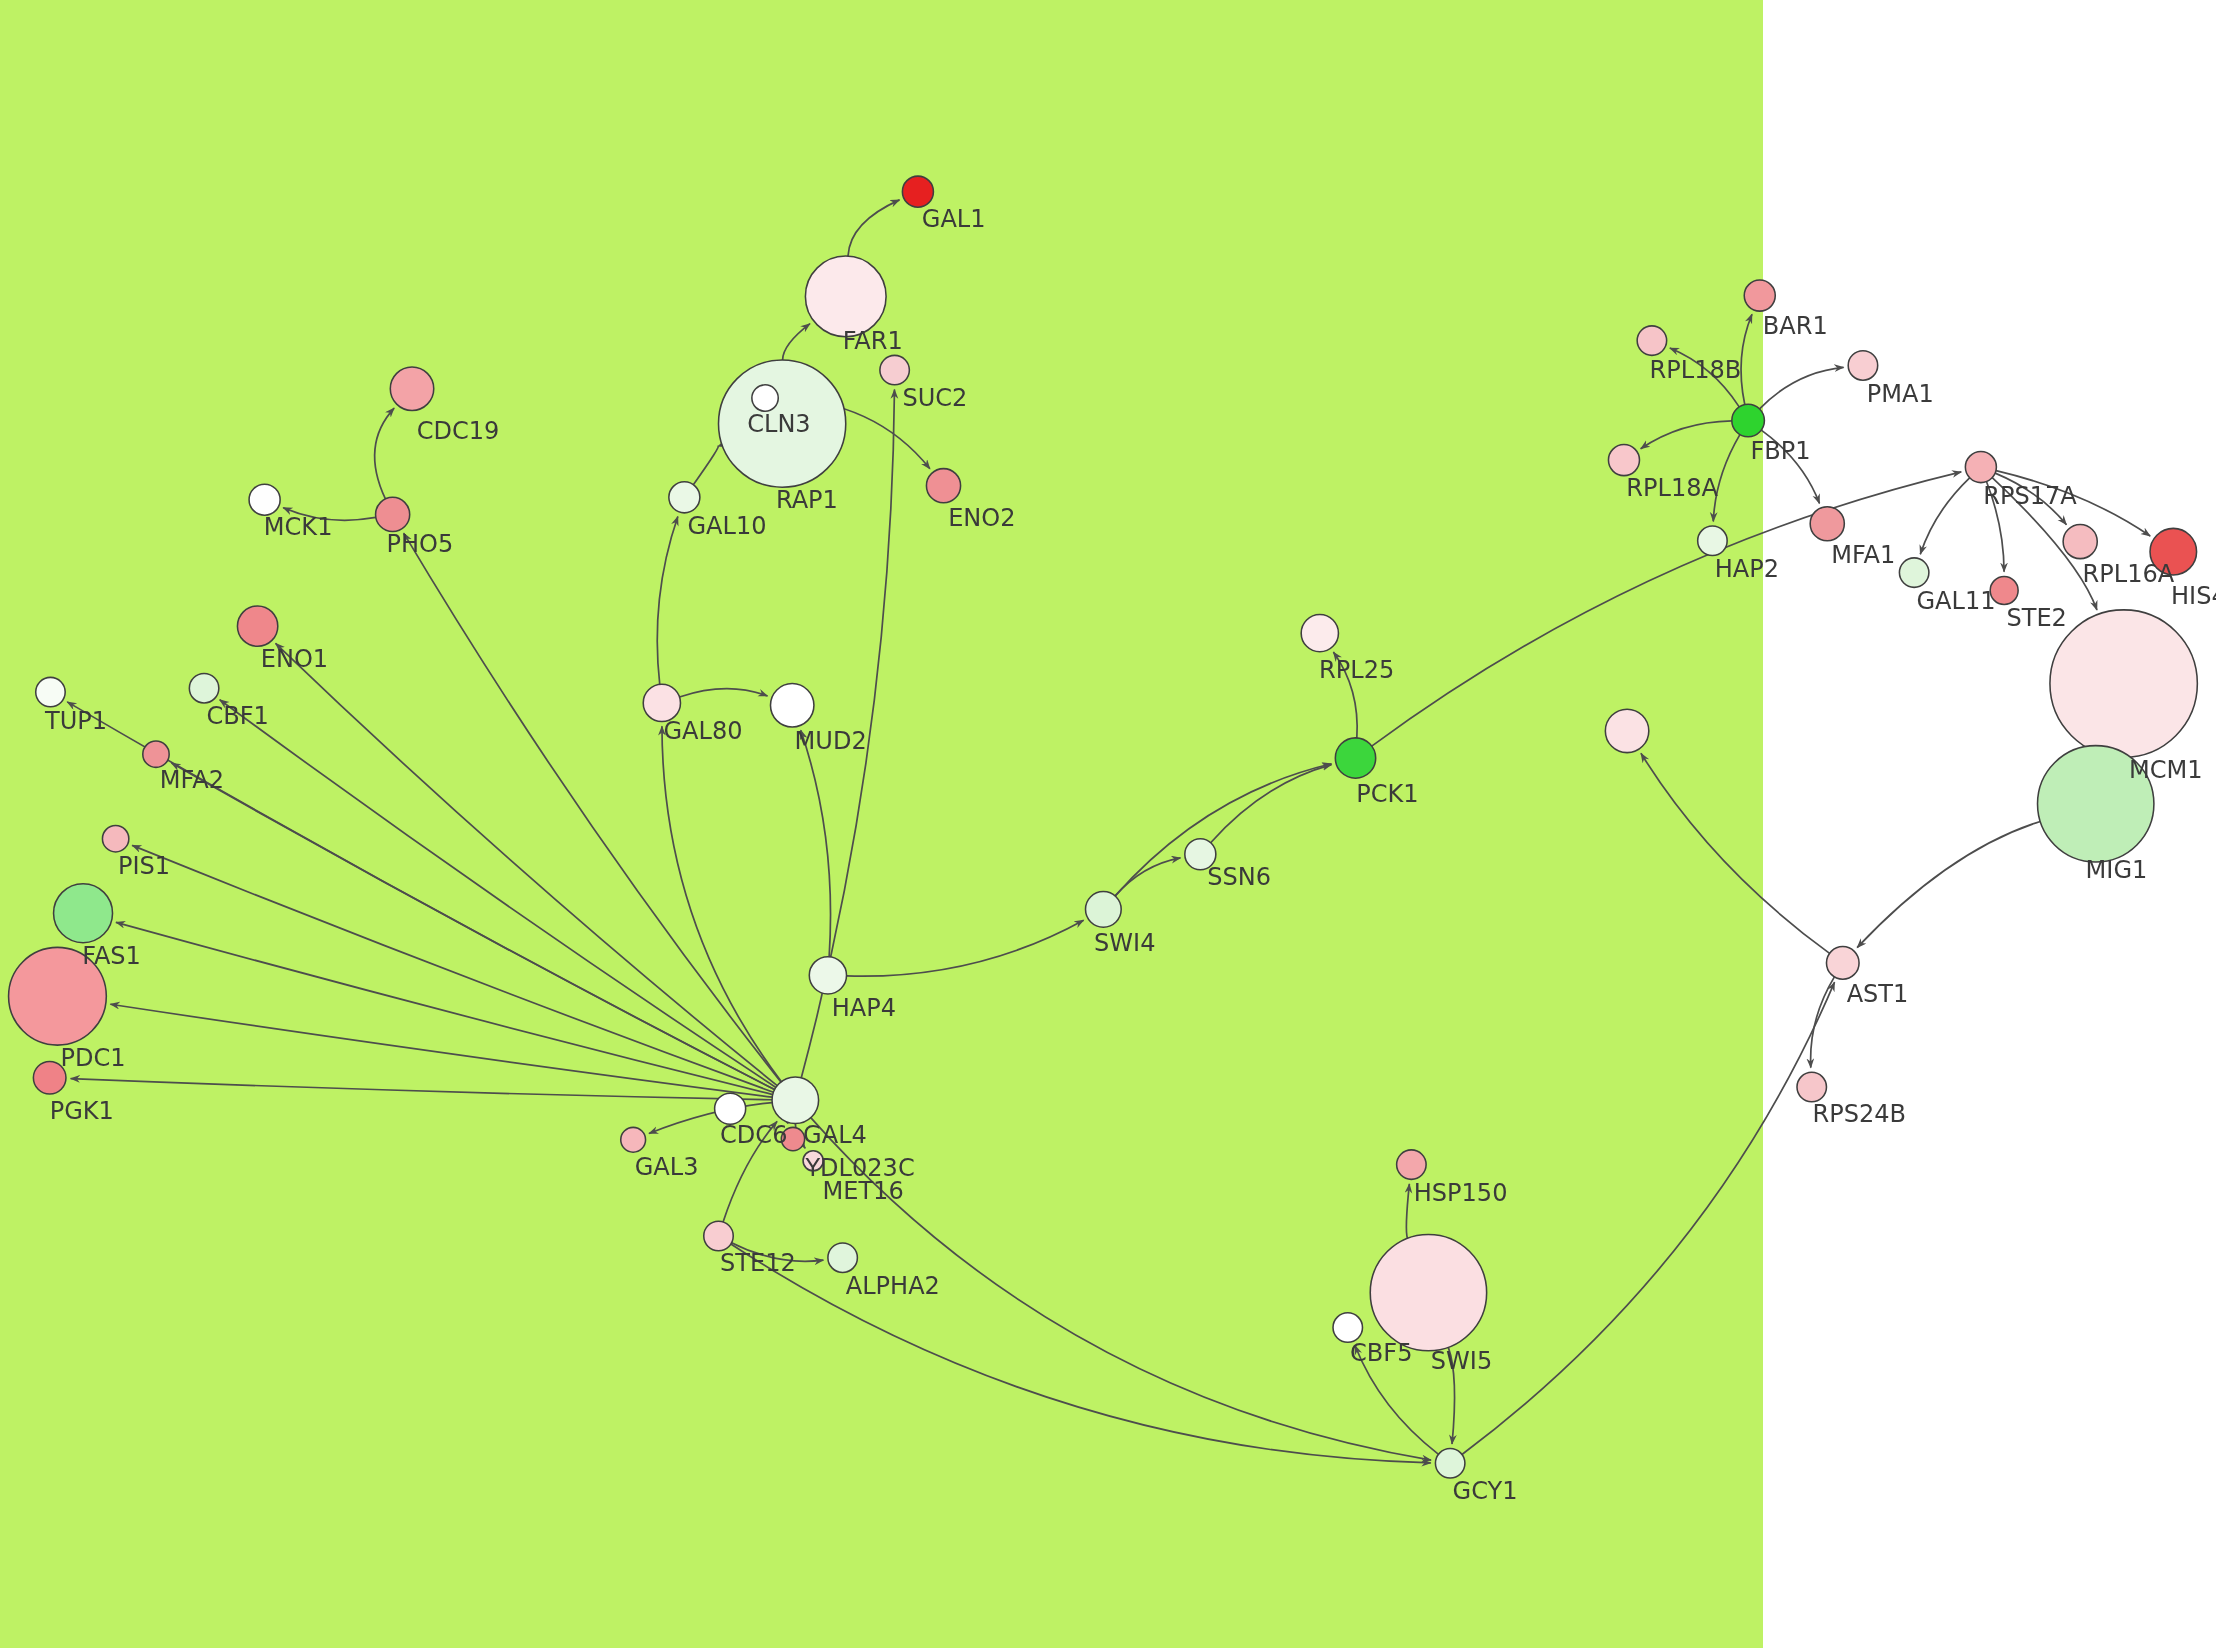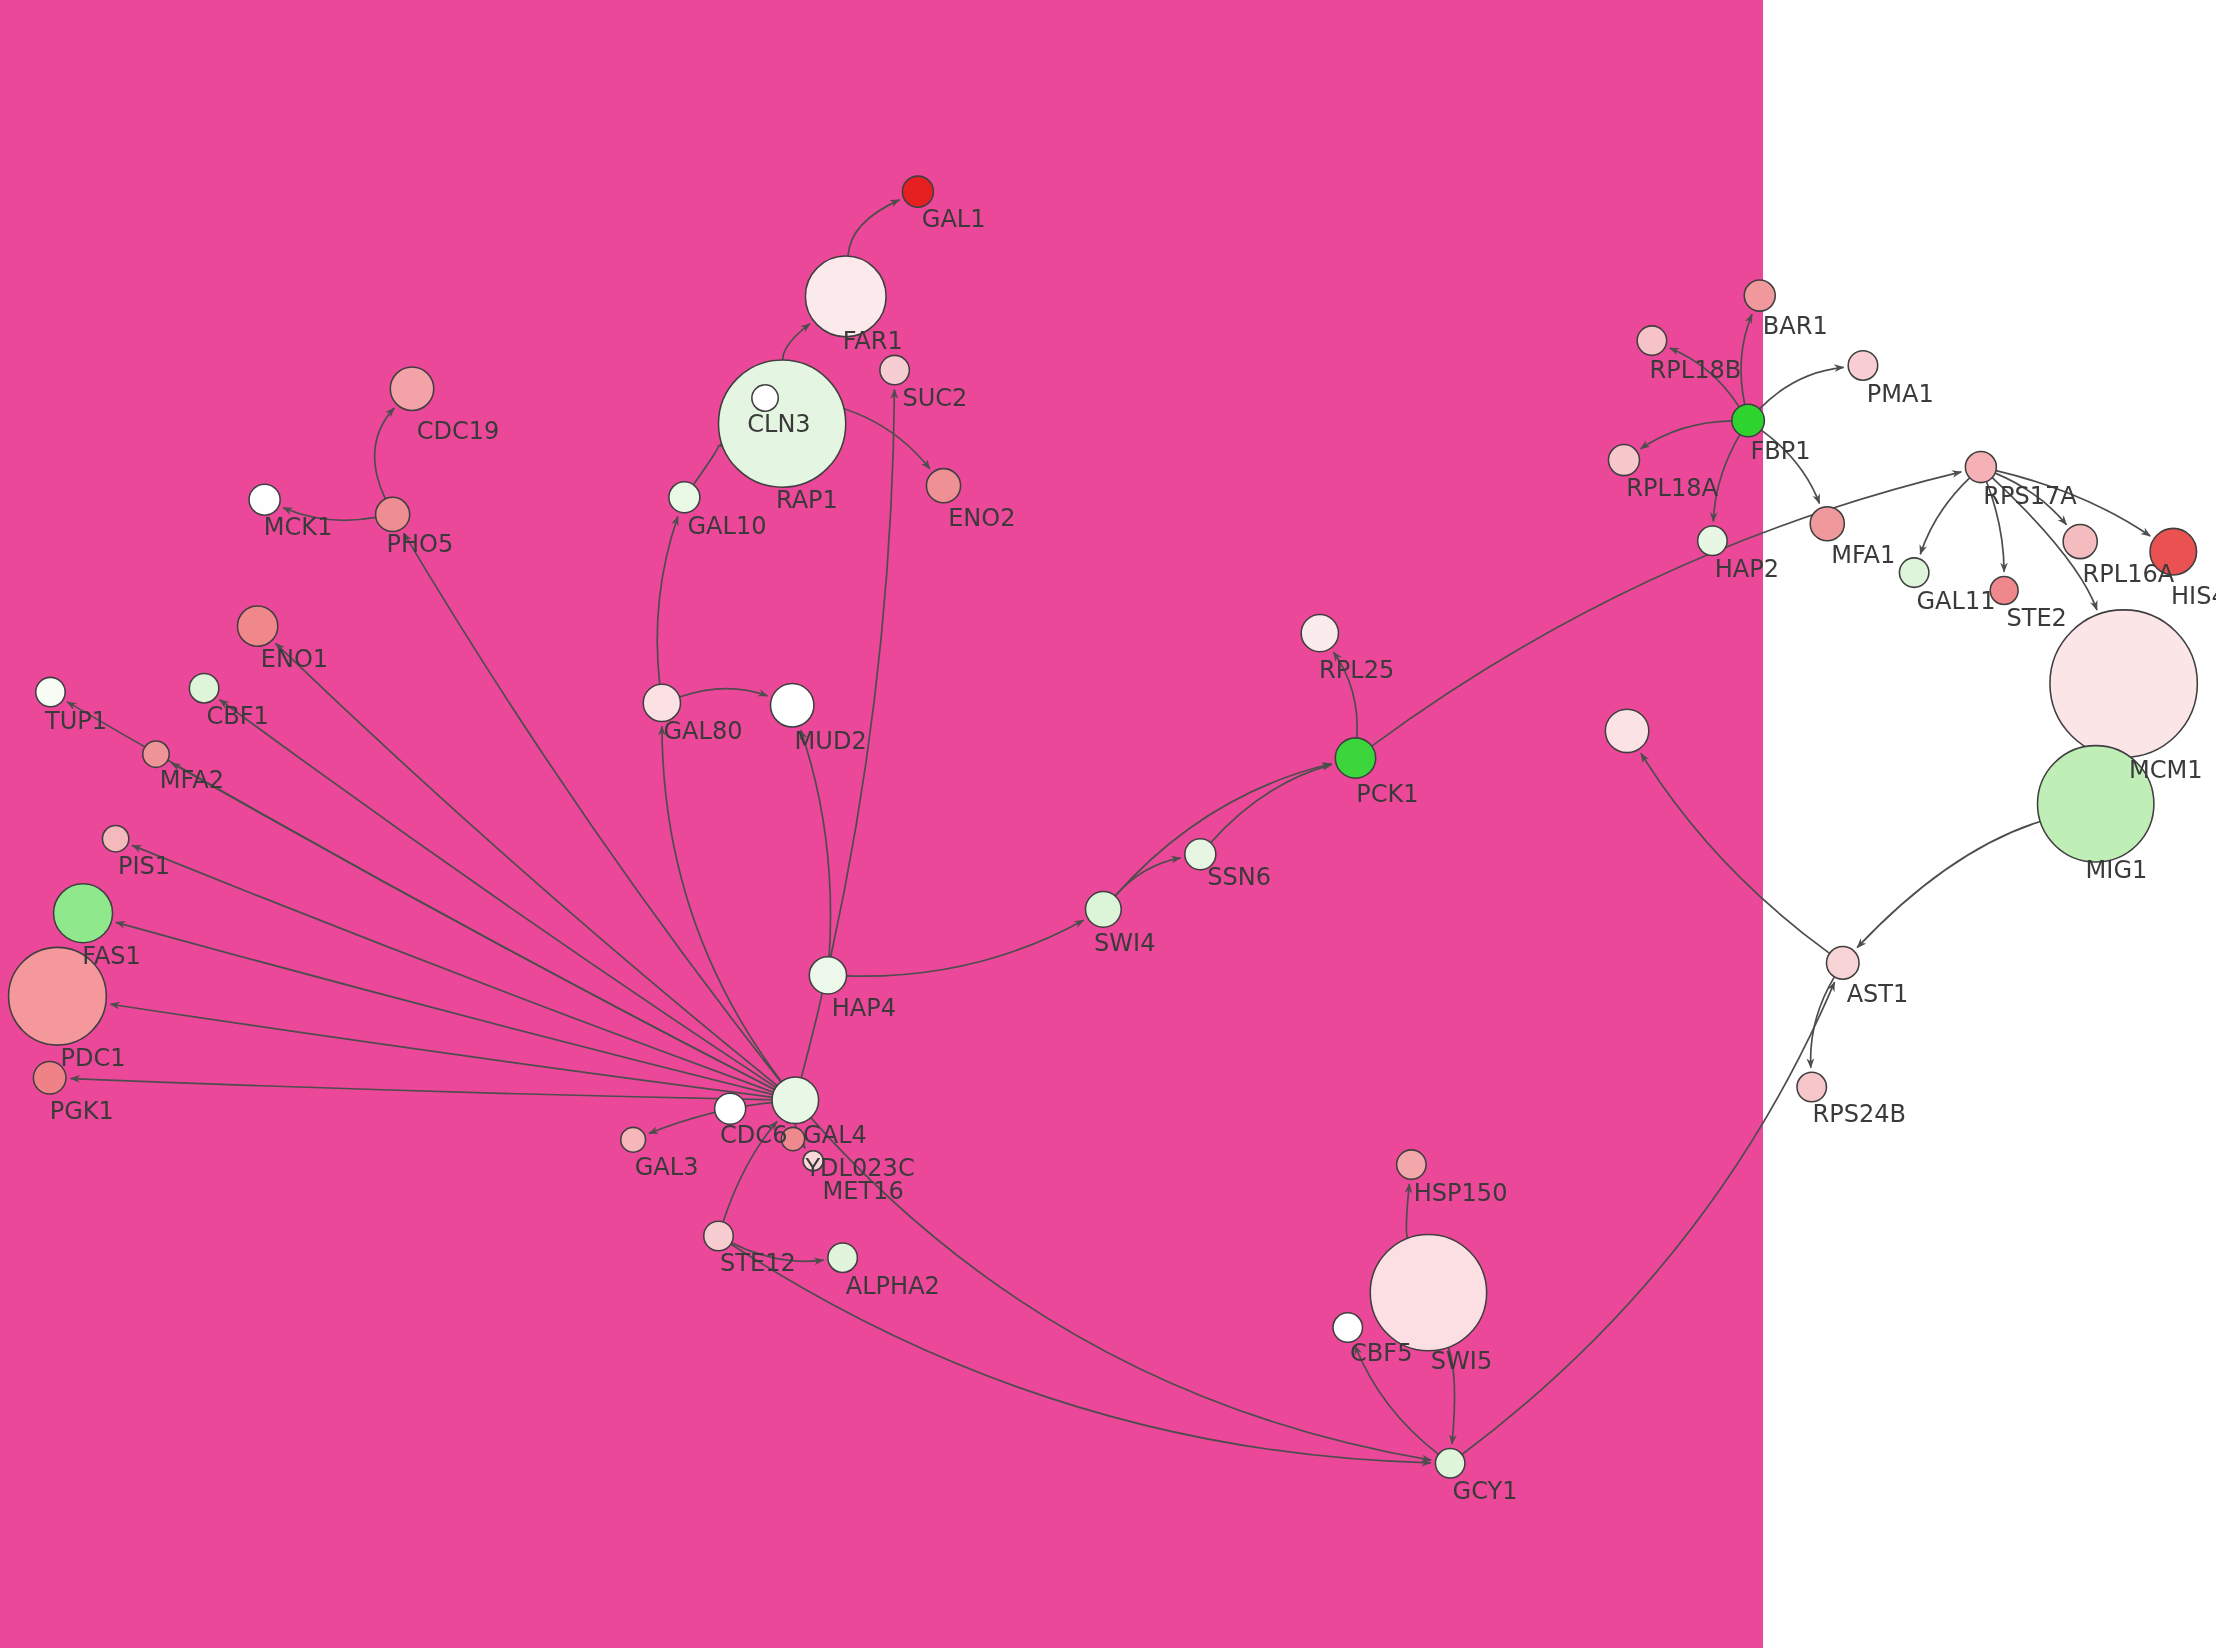--- a/index.html
+++ b/index.html
@@ -8,21 +8,21 @@
     background: #ffffff;
     width: 2216px;
     height: 1648px;
     overflow: hidden;
     font-family: "DejaVu Sans", sans-serif;
   }
   #stage {
     position: relative;
     width: 1763px;
     height: 1648px;
-    background: #ec4899;
+    background: #bef264;
   }
   svg { display: block; }
   .edge {
     fill: none;
     stroke: #4d4d4d;
     stroke-width: 2.2;
   }
   .node {
     stroke: #3f3f3f;
     stroke-width: 2;

